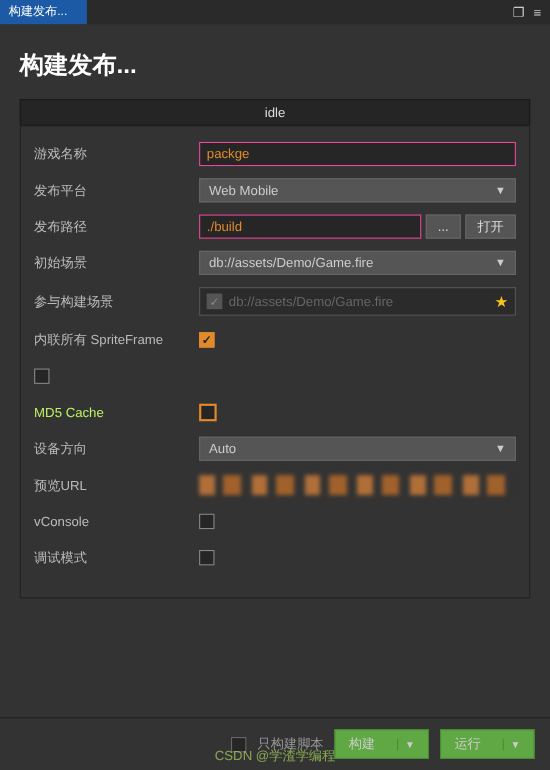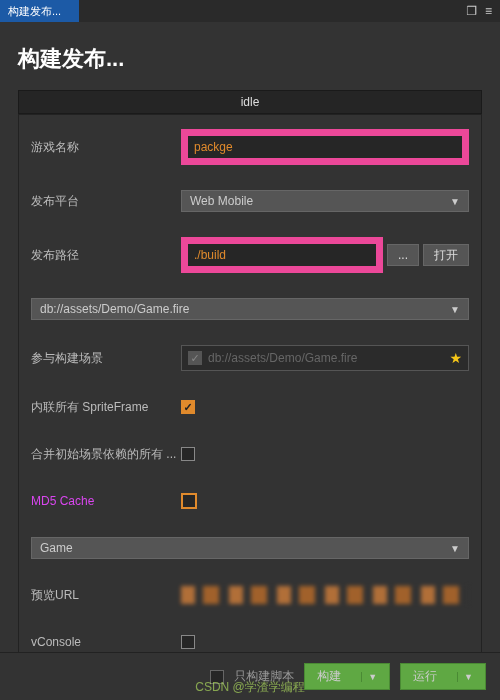--- a/index.html
+++ b/index.html
@@ -5,25 +5,25 @@
 *{box-sizing:border-box;margin:0;padding:0;font-family:"Microsoft YaHei",Arial,sans-serif;font-size:12px;color:#ccc}
 body{width:500px;height:700px;background:#333;overflow:hidden}
 .titlebar{height:22px;background:#2a2a2a;display:flex;align-items:center}
 .tab{background:#1c5aa6;color:#fff;padding:0 18px 0 8px;height:22px;line-height:22px;font-size:11px}
 .tb-icons{margin-left:auto;display:flex;gap:8px;padding-right:8px;color:#888}
 .tb-icons span{cursor:pointer}
 .panel{padding:14px 18px}
 .title{color:#fff;font-size:22px;font-weight:bold;margin:8px 0 16px}
 .status{background:#252525;border:1px solid #1a1a1a;text-align:center;padding:4px;font-weight:normal;color:#ddd;margin-bottom:0}
 .form{border:1px solid #222;padding:14px 12px}
-.row{display:flex;align-items:center;margin-bottom:25px;min-height:22px}
+.row{display:flex;align-items:center;margin-bottom:11px;min-height:22px}
 .label{width:150px;color:#bbb;flex-shrink:0}
-.label.hl{color:#d946ef}
+.label.hl{color:#bef264}
 .field{flex:1;display:flex;gap:4px;align-items:center}
-.input{background:#262626;border:7px solid #ec4899;padding:3px 6px;flex:1;color:#e08a2c;height:36px}
+.input{background:#262626;border:1px solid #ec4899;padding:3px 6px;flex:1;color:#e08a2c;height:22px}
 .select{background:#555;border:1px solid #666;padding:2px 8px;flex:1;color:#ddd;height:22px;display:flex;align-items:center;justify-content:space-between;cursor:pointer}
 .select .arrow{color:#ccc;font-size:10px}
 .btn{background:#555;border:1px solid #666;color:#ddd;padding:0 10px;height:22px;cursor:pointer}
 .scenebox{background:#2b2b2b;border:1px solid #555;flex:1;padding:4px 6px;display:flex;align-items:center;gap:6px;height:26px}
 .scenebox .txt{color:#666;flex:1}
 .star{color:#f5c518;font-size:14px}
 .cb{width:14px;height:14px;border:1px solid #888;background:#262626;display:inline-flex;align-items:center;justify-content:center;cursor:pointer}
 .cb.checked{background:#e08a2c;border-color:#e08a2c}
 .cb.checked::after{content:"✓";color:#222;font-size:11px;font-weight:bold}
 .cb.hl{border:2px solid #e08a2c;width:16px;height:16px}
@@ -77,20 +77,21 @@
     <div class="row">
       <div class="label">发布路径</div>
       <div class="field">
         <input class="input" value="./build" style="">
         <button class="btn">...</button>
         <button class="btn">打开</button>
       </div>
     </div>
 
     <div class="row">
+      <div class="label">初始场景</div>
       <div class="field">
           <div class="select">
             <span>db://assets/Demo/Game.fire</span>
             <span class="arrow">▼</span>
           </div>
         </div>
     </div>
 
     <div class="row">
       <div class="label">参与构建场景</div>
@@ -103,37 +104,37 @@
 
 
     <div class="row">
       <div class="label">内联所有 SpriteFrame</div>
       <div class="field">
           <span class="cb checked"></span>
         </div>
     </div>
 
     <div class="row">
-      <div class="label">合并初始场景依赖的所有 ...</div>
       <div class="field">
           <span class="cb"></span>
         </div>
     </div>
 
     <div class="row">
       <div class="label hl">MD5 Cache</div>
       <div class="field">
           <span class="cb hl"></span>
         </div>
     </div>
 
     <div class="row">
+      <div class="label">设备方向</div>
       <div class="field">
           <div class="select">
-            <span>Game</span>
+            <span>Auto</span>
             <span class="arrow">▼</span>
           </div>
         </div>
     </div>
 
     <div class="row">
       <div class="label">预览URL</div>
       <div class="field">
           <div class="blur"></div>
         </div>

